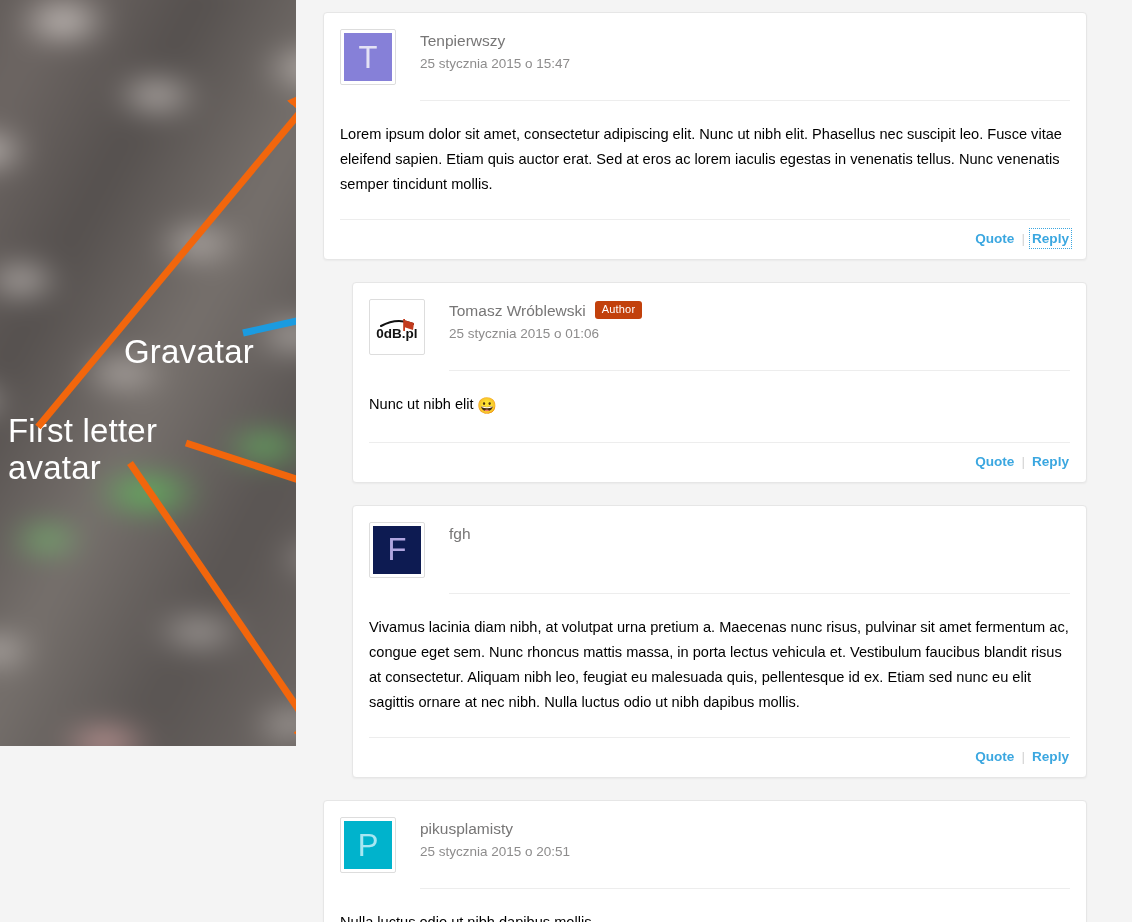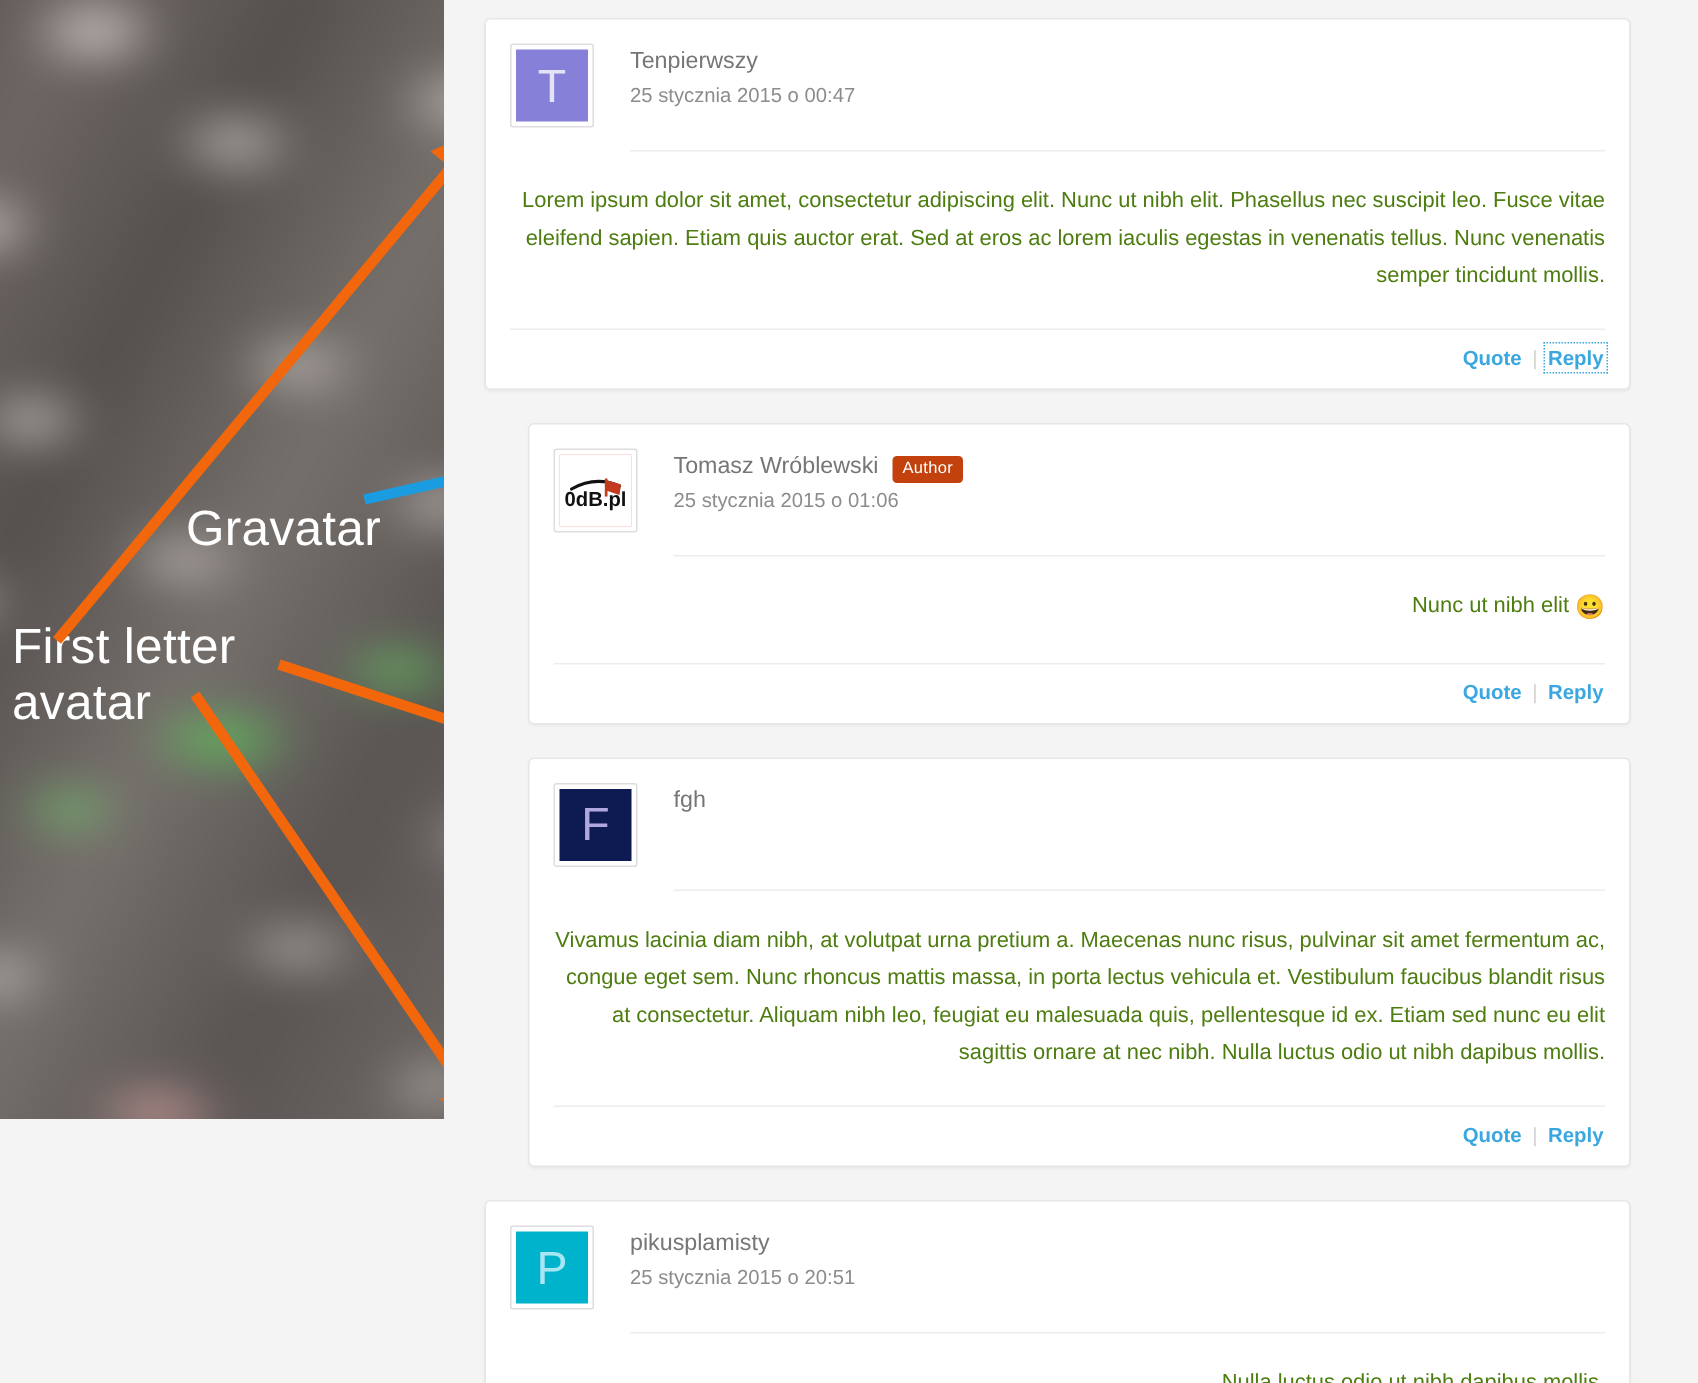--- a/index.html
+++ b/index.html
@@ -77,35 +77,35 @@
     font-family:"Liberation Sans", sans-serif; line-height:1;
   }
   .gravatar-img {
     width:100%; height:100%; background:#fca5a5; position:relative;
     display:flex; align-items:center; justify-content:flex-start;
   }
 
   .c-meta { padding-left:24px; padding-top:2px; flex:1 1 auto; }
   .c-author {
     font-size:15.5px; color:#777676; font-weight:400; line-height:1.35;
-    display:flex; align-items:flex-end; gap:9px; flex-wrap:wrap;
+    display:flex; align-items:flex-start; gap:9px; flex-wrap:wrap;
   }
   .author-badge {
     background:#2b9fd8; color:#fff; font-size:11px; font-weight:400;
     padding:2px 7px 3px; border-radius:3px; line-height:1.2;
     letter-spacing:.2px;
   }
   .c-date { font-size:13.5px; color:#8d8c8c; margin-top:3px; line-height:1.3; }
 
   .c-divider { height:1px; background:#ededed; margin:15px 16px 0 96px; }
   .c-divider.full { margin:0 16px; }
 
   .c-body {
     padding:21px 16px 22px 16px;
-    font-size:14.6px; line-height:1.72; color:#4d7c0f;text-align:right;
+    font-size:14.6px; line-height:1.72; color:#000000;
   }
   .c-body .emoji { font-size:16px; vertical-align:-2px; }
 
   .c-foot {
     padding:11px 17px 13px 16px; text-align:right;
     font-size:13.6px; color:#c3c3c3;
   }
   .c-link { color:#3ba7e0; text-decoration:none;font-weight:bold; }
   .c-sep { display:inline-block; padding:0 7px; color:#d2d2d2; }
   .c-link.focused { outline:1px dotted #3ba7e0; outline-offset:2px; }
@@ -147,21 +147,21 @@
     <div id="comment-list">
         <div class="comment">
           <div class="c-head">
             <div class="avatar-box">
               <div class="avatar-letter" style="background: rgb(134, 128, 216); color: rgb(228, 226, 245);">T</div>
             </div>
             <div class="c-meta">
               <div class="c-author">
                 <span>Tenpierwszy</span>
               </div>
-              <div class="c-date">25 stycznia 2015 o 00:47</div>
+              <div class="c-date">25 stycznia 2015 o 15:47</div>
             </div>
           </div>
           <div class="c-divider"></div>
           <div class="c-body"><span>Lorem ipsum dolor sit amet, consectetur adipiscing elit. Nunc ut nibh elit. Phasellus nec suscipit leo. Fusce vitae eleifend sapien. Etiam quis auctor erat. Sed at eros ac lorem iaculis egestas in venenatis tellus. Nunc venenatis semper tincidunt mollis.</span></div>
           <div class="c-divider full"></div>
           <div class="c-foot"><a class="c-link" href="#" style="color: rgb(59, 167, 224);">Quote</a><span class="c-sep">|</span><a class="c-link focused" href="#" style="color: rgb(59, 167, 224);">Reply</a></div>
         </div>
         <div class="comment indent">
           <div class="c-head">
             <div class="avatar-box">

